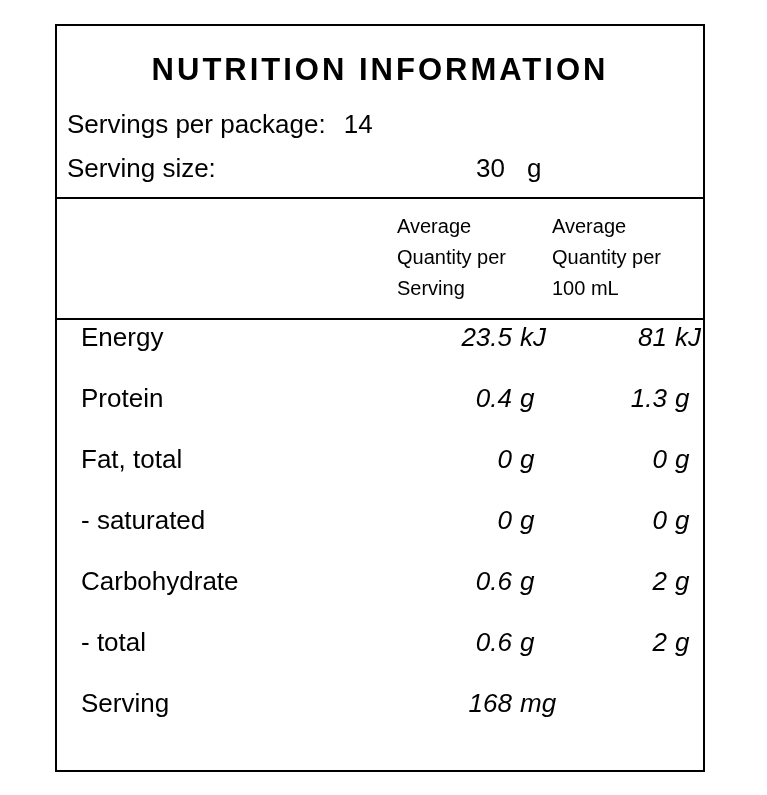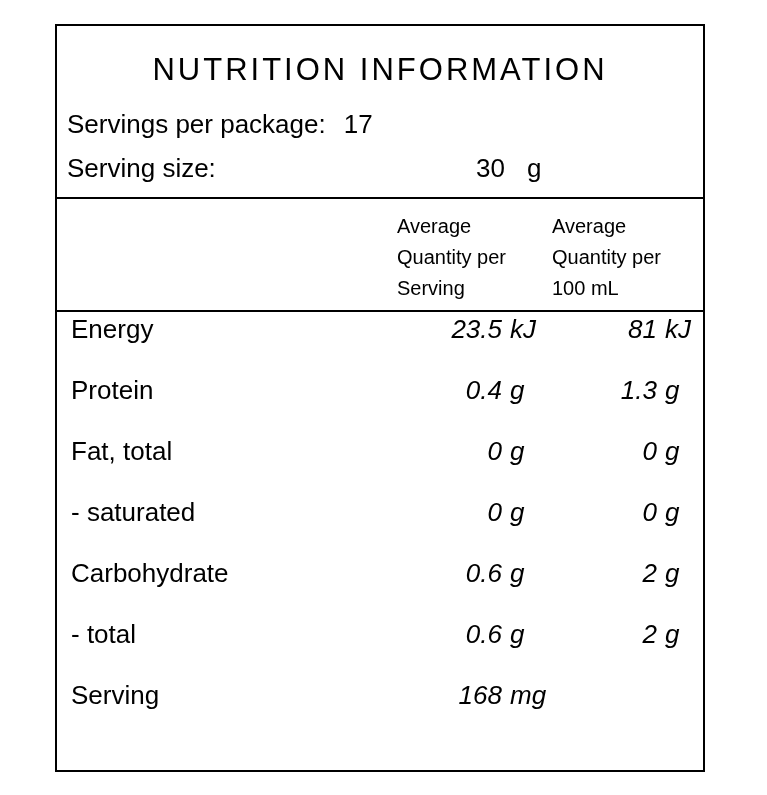--- a/index.html
+++ b/index.html
@@ -20,21 +20,21 @@
     top: 24px;
     width: 650px;
     height: 748px;
     border: 2px solid #000000;
     box-sizing: border-box;
     background: #ffffff;
   }
   .title {
     text-align: center;
     font-size: 31px;
-    font-weight: normal;
+    font-weight: bold;
     letter-spacing: 3px;
     margin-top: 27px;
     margin-bottom: 0;
     line-height: 1.1;
   }
   .servings-block {
     padding: 0 0 0 0;
     margin-top: 22px;
   }
   .srow {
@@ -59,21 +59,21 @@
     position: absolute;
     left: 470px;
   }
   .hr {
     border-top: 2px solid #000000;
     width: 100%;
   }
   .colhead {
     display: flex;
     padding-top: 12px;
-    padding-bottom: 6px;
+    padding-bottom: 14px;
   }
   .colhead .spacer {
     width: 340px;
     flex: 0 0 340px;
   }
   .colhead .ch {
     width: 155px;
     flex: 0 0 155px;
     font-size: 20px;
     line-height: 1.55;
@@ -83,21 +83,21 @@
   }
   .row {
     display: flex;
     align-items: baseline;
     height: 61px;
     font-size: 26px;
   }
   .row .name {
     width: 330px;
     flex: 0 0 330px;
-    padding-left: 14px;
+    padding-left: 24px;
     white-space: nowrap;
   }
   .row .cell {
     width: 155px;
     flex: 0 0 155px;
     text-align: right;
     white-space: nowrap;
     font-style: italic;
   }
   .row .cell .num {
@@ -113,21 +113,21 @@
 </head>
 <body>
 
 <div class="panel">
 
   <div class="title">NUTRITION INFORMATION</div>
 
   <div class="servings-block">
     <div class="srow">
       <span class="label">Servings per package:</span>
-      <span class="val">17</span>
+      <span class="val">14</span>
     </div>
     <div class="srow size">
       <span class="label">Serving size:</span>
       <span class="val">30</span>
       <span class="unit">g</span>
     </div>
   </div>
 
   <div class="hr"></div>
 

